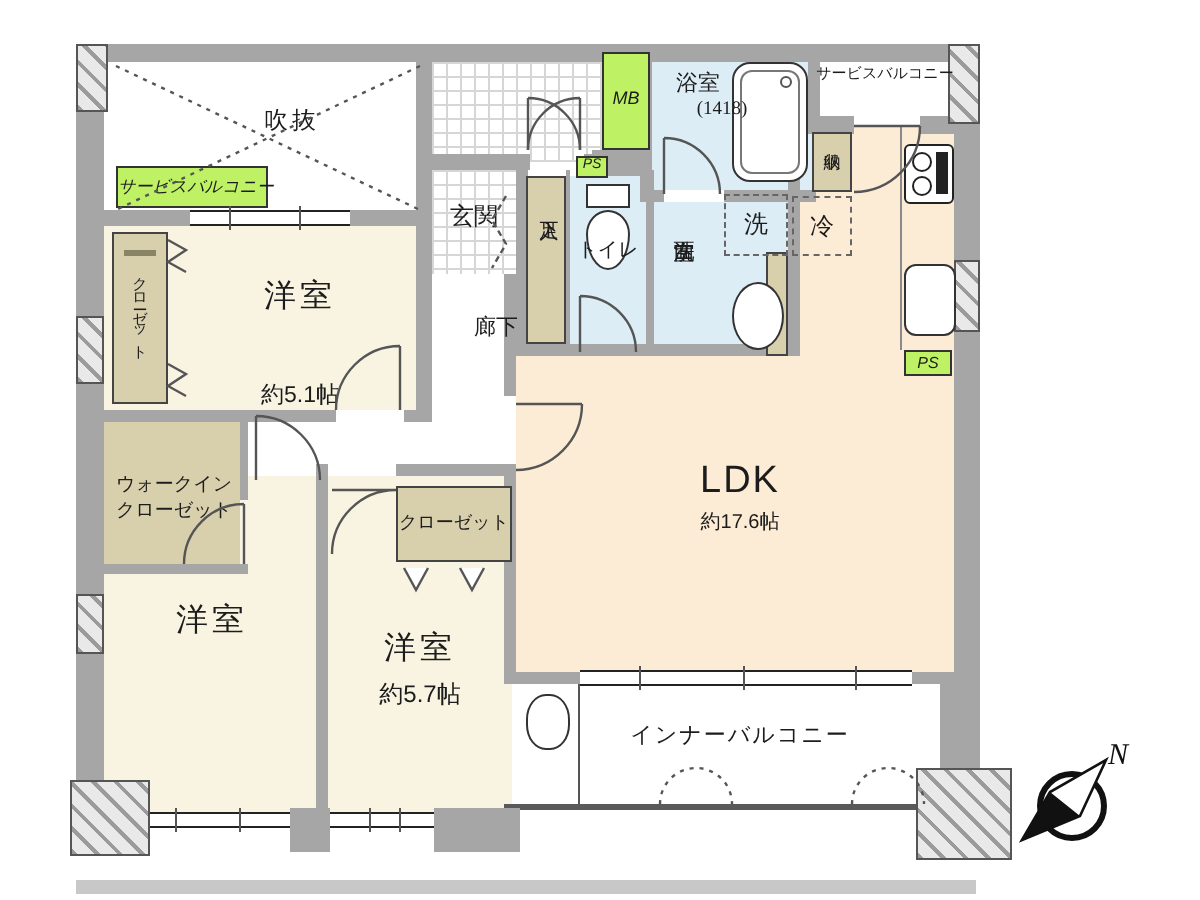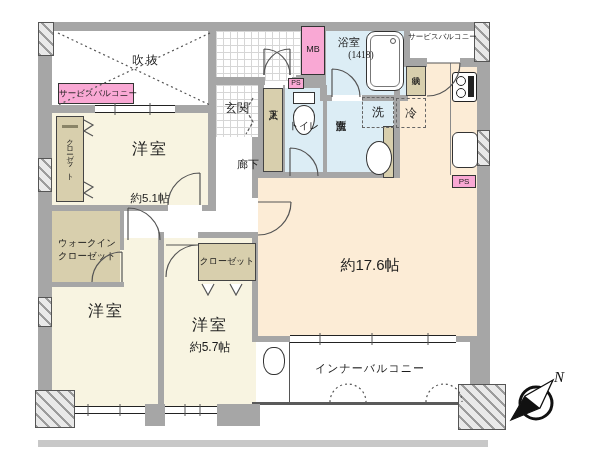--- a/index.html
+++ b/index.html
@@ -9,21 +9,21 @@
   .floor{position:absolute;}
   .wall{position:absolute;background:var(--wall);}
   .wall-dk{position:absolute;background:#5a5a5a;}
   .tile{background-color:#fff;
         background-image:linear-gradient(var(--tile_line) 1px,transparent 1px),
                          linear-gradient(90deg,var(--tile_line) 1px,transparent 1px);
         background-size:7px 7px;}
   .hatch{position:absolute;background:repeating-linear-gradient(45deg,#9b9b9b 0 2px,#e9e9e9 2px 8px);
          border:1px solid #555;box-sizing:border-box;}
   .window{position:absolute;background:#fff;border-top:1.5px solid #222;border-bottom:1.5px solid #222;box-sizing:border-box;}
-  .box{position:absolute;box-sizing:border-box;border:1px solid #333;background:#f9a8d4;}
+  .box{position:absolute;box-sizing:border-box;border:1px solid #333;background:#bef264;font-style:italic;}
   .tanbox{position:absolute;box-sizing:border-box;border:1px solid #444;background:var(--tan);}
   .dashbox{position:absolute;box-sizing:border-box;border:1.5px dashed #666;}
   .lbl{position:absolute;text-align:center;line-height:1.15;white-space:nowrap;}
   .vtext{writing-mode:vertical-rl;text-orientation:upright;white-space:normal;line-height:1;}
   svg{position:absolute;left:0;top:0;}
 </style>
 </head>
 <body>
 
 <div id="plan">
@@ -162,21 +162,22 @@
   <div class="lbl" style="left:408px;top:33px;width:69px;font-size:7.5px;">サービスバルコニー</div>
   <div class="lbl vtext" style="left:336px;top:112px;font-size:10.5px;">洗面室</div>
   <div class="lbl" style="left:286px;top:120px;width:36px;font-size:10px;">トイレ</div>
   <div class="lbl" style="left:100px;top:140px;width:100px;font-size:16px;letter-spacing:2px;">洋室</div>
   <div class="lbl" style="left:100px;top:164px;width:100px;font-size:11.5px;margin-top:28px;">約5.1帖</div>
   <div class="lbl" style="left:54px;top:238px;width:66px;font-size:9.5px;">ウォークイン</div>
   <div class="lbl" style="left:54px;top:251px;width:66px;font-size:9.5px;">クローゼット</div>
   <div class="lbl" style="left:60px;top:302px;width:92px;font-size:16px;letter-spacing:2px;">洋室</div>
   <div class="lbl" style="left:166px;top:316px;width:88px;font-size:16px;letter-spacing:2px;">洋室</div>
   <div class="lbl" style="left:166px;top:341px;width:88px;font-size:12px;">約5.7帖</div>
-  <div class="lbl" style="left:300px;top:256px;width:140px;font-size:15px;">約17.6帖</div>
+  <div class="lbl" style="left:300px;top:230px;width:140px;font-size:19px;letter-spacing:1px;">LDK</div>
+  <div class="lbl" style="left:300px;top:256px;width:140px;font-size:10px;">約17.6帖</div>
   <div class="lbl" style="left:295px;top:362px;width:150px;font-size:11px;letter-spacing:1px;">インナーバルコニー</div>
 
   <svg width="600" height="450" viewBox="0 0 600 450">
     <g stroke="#555" stroke-width="1.2" fill="none">
 
       <path d="M58,33 L210,105 M210,33 L58,105" stroke-dasharray="2,3"></path>
 
       <path d="M264,75 A26 26 0 0 1 290,49 M290,75 L290,49"></path>
       <path d="M290,75 A26 26 0 0 0 264,49 M264,75 L264,49"></path>
 

